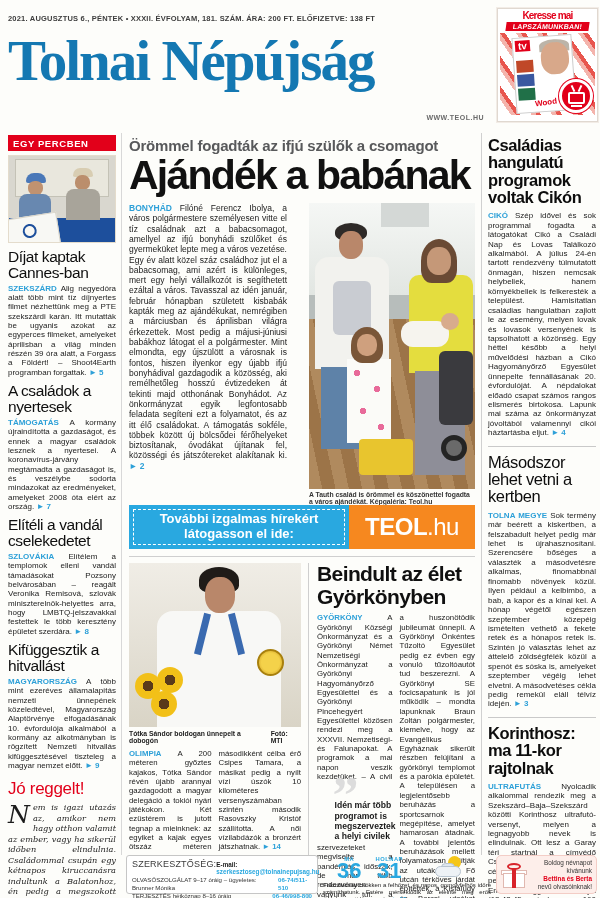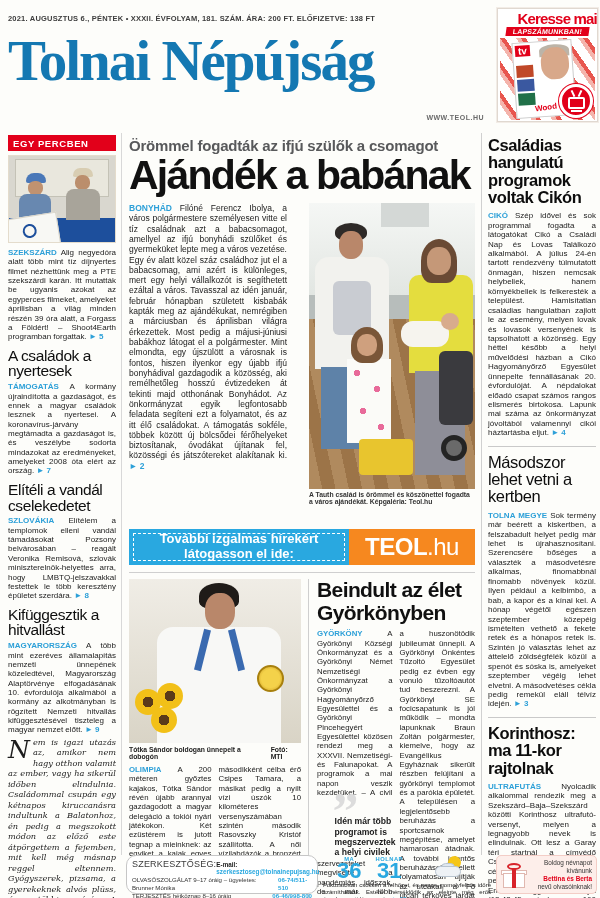--- a/index.html
+++ b/index.html
@@ -9,21 +9,21 @@
 
   
   .header{position:relative;height:133px;padding:14px 8px 0}
   .dateline{font-size:7.5px;font-weight:bold;color:#3d3d3d;letter-spacing:.2px}
   .masthead{font-family:"Liberation Serif","DejaVu Serif",serif;font-weight:bold;color:#1478b2;
             font-size:57px;letter-spacing:-2px;line-height:1.02;white-space:nowrap;margin-top:9px}
   .website{position:absolute;right:116px;top:114px;font-size:7px;font-weight:bold;color:#6a6a6a;letter-spacing:.5px}
 
   .promo{position:absolute;top:8px;right:2px;width:101px;height:114px;background:#fff;
          border:1px solid #e0d8d0;box-shadow:0 0 0 1px #f2ece6;padding:2px 0 0}
-  .promo-h{color:#e2001a;font-size:15px;font-weight:800;text-align:right;letter-spacing:-.8px;line-height:1}
+  .promo-h{color:#e2001a;font-size:10px;font-weight:800;text-align:center;letter-spacing:-.8px;line-height:1}
   .promo-ribbon{background:#e2001a;color:#fff;font-size:7px;font-weight:800;text-align:center;
                 padding:1px 0;margin:1px 8px 2px;transform:skewX(-8deg);letter-spacing:.2px}
   .promo-cover{position:relative;height:82px;margin:0 2px;overflow:hidden;
                background:repeating-linear-gradient(55deg,#ffffff 0 9px,#f4b4ac 9px 13px,#e8564e 13px 17px)}
   .cover{position:absolute;top:3px;left:14px;width:60px;height:76px;background:#fff;border:1px solid #ccc;
          transform:rotate(-4deg)}
   .tvlogo{position:absolute;top:2px;left:2px;background:#e2001a;color:#fff;font-weight:800;font-size:10px;
           line-height:1.1;padding:0 3px}
   .cv-face{position:absolute;top:6px;right:3px;width:28px;height:32px;background:#d8a88a;border-radius:45%}
   .cv-hair{position:absolute;top:3px;right:2px;width:30px;height:12px;background:#bcb4a8;border-radius:50% 50% 0 0}
@@ -98,21 +98,21 @@
   .g-dress{position:absolute;top:156px;left:38px;width:44px;height:84px;background:
      radial-gradient(circle at 10px 14px,#e86a9a 0 3px,transparent 3px),
      radial-gradient(circle at 30px 30px,#e86a9a 0 3px,transparent 3px),
      radial-gradient(circle at 16px 52px,#e86a9a 0 3px,transparent 3px),
      radial-gradient(circle at 34px 68px,#e86a9a 0 3px,transparent 3px),#fbfbf8}
   .bag{position:absolute;top:236px;left:50px;width:54px;height:36px;background:#e8c52e;border-radius:4px}
   .stroller{position:absolute;top:148px;right:2px;width:34px;height:74px;background:#3a3a3e;border-radius:6px}
   .wheel{position:absolute;bottom:28px;right:8px;width:26px;height:26px;border:5px solid #242424;border-radius:50%;background:#6a6a6a}
 
   
-  .banner{display:flex;height:36px;margin:24px 0 7px}
+  .banner{display:flex;height:44px;margin:0 0 7px}
   .banner-left{flex:1;background:#29a8e0;position:relative;display:flex;align-items:center;justify-content:center}
   .banner-left::after{content:"";position:absolute;inset:4px;border:1.6px dashed #fff}
   .banner-text{color:#fff;font-weight:bold;font-size:13px;line-height:1.12;text-align:center;width:220px}
   .banner-right{width:126px;background:#f6881f;display:flex;align-items:center;justify-content:center}
   .brand{color:#fff;font-size:24px;font-weight:800;letter-spacing:-.5px}
   .brand i{font-style:normal;font-weight:400}
 
   
   .bottom{display:flex;border-top:1px solid #cfcfcf;padding-top:6px}
   .sports{width:180px;padding-right:7px;border-right:1px solid #cfcfcf}
@@ -141,21 +141,21 @@
   .qmark{position:absolute;top:-14px;left:-2px;font-size:52px;color:#dcdcdc;
          font-family:"Liberation Serif",serif;line-height:1;font-weight:bold}
 
   
   .r-h{font-size:16.5px;line-height:1.05;letter-spacing:-.4px;margin:2px 0 5px;color:#0d0d0d}
   .r-p{font-size:8px;line-height:1.18;text-align:justify;color:#222}
   .r-div{border-top:1px solid #c9c9c9;margin:8px 0 7px}
 
   
   .footer{position:absolute;left:124px;right:0;bottom:0;height:44px;display:flex;gap:5px;padding:1px 3px 4px 2px}
-  .ed-box{width:192px;border:1px solid #c6c6c6;border-radius:10px;padding:3px 5px 2px;background:#fff}
+  .ed-box{width:192px;border:1px solid #c6c6c6;border-radius:3px;padding:3px 5px 2px;background:#fff}
   .ed-head{display:flex;justify-content:space-between;align-items:baseline;margin-bottom:1px}
   .ed-label{font-size:9px;color:#3a3a3a;letter-spacing:.2px}
   .ed-mail{font-size:6.3px;font-weight:bold}
   .ed-mail b{color:#29a8e0}
   .ed-row{display:flex;justify-content:space-between;font-size:6.1px;color:#333;line-height:1.35}
   .phone{color:#29a8e0;font-weight:bold}
   .weather{width:168px;padding-top:1px}
   .weather-top{display:flex;gap:14px;align-items:flex-start;padding-left:14px}
   .w-cell{text-align:center}
   .w-label{font-size:5.8px;font-weight:bold;color:#29a8e0;letter-spacing:.5px}
@@ -220,31 +220,33 @@
           <div class="p1face"></div>
           <div class="p1body"></div>
         <div class="p2cap"></div>
           <div class="p2face"></div>
           <div class="p2body"></div>
         <div class="tbanner">
             <div class="tbadge"></div>
           </div>
       </div>
 
+      <div class="side-h">Díjat kaptak Cannes-ban</div>
       <p class="side-p"><span class="lead-in">SZEKSZÁRD</span> <span>Alig negyedóra alatt több mint tíz díjnyertes filmet nézhettünk meg a PTE szekszárdi karán. Itt mutatták be ugyanis azokat az egyperces filmeket, amelyeket áprilisban a világ minden részén 39 óra alatt, a Forgass a Földért! – Shoot4Earth programban forgattak.</span> <span class="pageref">► 5</span></p>
 
       <div class="side-h">A családok a nyertesek</div>
       <p class="side-p"><span class="lead-in">TÁMOGATÁS</span> <span>A kormány újraindította a gazdaságot, és ennek a magyar családok lesznek a nyertesei. A koronavírus-járvány megtámadta a gazdaságot is, és veszélybe sodorta mindazokat az eredményeket, amelyeket 2008 óta elért az ország.</span> <span class="pageref">► 7</span></p>
 
       <div class="side-h">Elítéli a vandál cselekedetet</div>
       <p class="side-p"><span class="lead-in">SZLOVÁKIA</span> <span>Elítélem a templomok elleni vandál támadásokat Pozsony belvárosában – reagált Veronika Remisová, szlovák miniszterelnök-helyettes arra, hogy LMBTQ-jelszavakkal festettek le több keresztény épületet szerdára.</span> <span class="pageref">► 8</span></p>
 
       <div class="side-h">Kifüggesztik a hitvallást</div>
       <p class="side-p"><span class="lead-in">MAGYARORSZÁG</span> <span>A több mint ezeréves államalapítás nemzeti ünnepének közeledtével, Magyarország Alaptörvénye elfogadásának 10. évfordulója alkalmából a kormány az alkotmányban is rögzített Nemzeti hitvallás kifüggesztésével tiszteleg a magyar nemzet előtt.</span> <span class="pageref">► 9</span></p>
 
+      <div class="morning-h">Jó reggelt!</div>
       <p class="morning-p"><span class="dropcap">N</span><span>em is igazi utazás az, amikor nem hagy otthon valamit az ember, vagy ha sikerül időben elindulnia. Családommal csupán egy kétnapos kiruccanásra indultunk a Balatonhoz, én pedig a megszokott módon az előző este átpörgettem a fejemben, mit kell még másnap reggel eltennem. Gyógyszerek, pizsama, a gyerekeknek alvós plüss, és a többi apróság. A férjemnek is felolvastam a listát, mondta, hogy a fürdőszobai holmik lemaradtak, mire én: az annyira egyértelmű, hogy nem kell felírni. Másnap már a főúton robogtunk, amikor eszembe jutott, hogy azt a nagyon egyértelmű dolgot, a komplett fürdőszobai csomagot otthon felejtettük.</span> </p>
 
     </div>
 
     <div class="col-main">
       <div class="kicker">Örömmel fogadták az ifjú szülők a csomagot</div>
       <div class="headline">Ajándék a babának</div>
 
       <div class="story">
         <p class="story-text"><span class="lead-in">BONYHÁD</span> <span>Filóné Ferencz Ibolya, a város polgármestere személyesen vitte el tíz családnak azt a babacsomagot, amellyel az ifjú bonyhádi szülőket és gyermeküket lepte meg a város vezetése. Egy év alatt közel száz családhoz jut el a babacsomag, ami azért is különleges, mert egy helyi vállalkozót is segíthetett ezáltal a város. Tavasszal az idén január, február hónapban született kisbabák kapták meg az ajándékukat, nemrégiben a márciusban és áprilisban világra érkezettek. Most pedig a májusi-júniusi babákhoz látogat el a polgármester. Mint elmondta, egy újszülött a városnak is fontos, hiszen ilyenkor egy újabb ifjú bonyhádival gazdagodik a közösség, aki remélhetőleg hosszú évtizedeken át tekinti majd otthonának Bonyhádot. Az önkormányzat egyik legfontosabb feladata segíteni ezt a folyamatot, és az itt élő családokat. A támogatás sokféle, többek között új bölcsődei férőhelyeket biztosítanak, óvodákat újítanak fel, közösségi és játszótereket alakítanak ki.</span> <span class="pageref">► 2</span></p>

